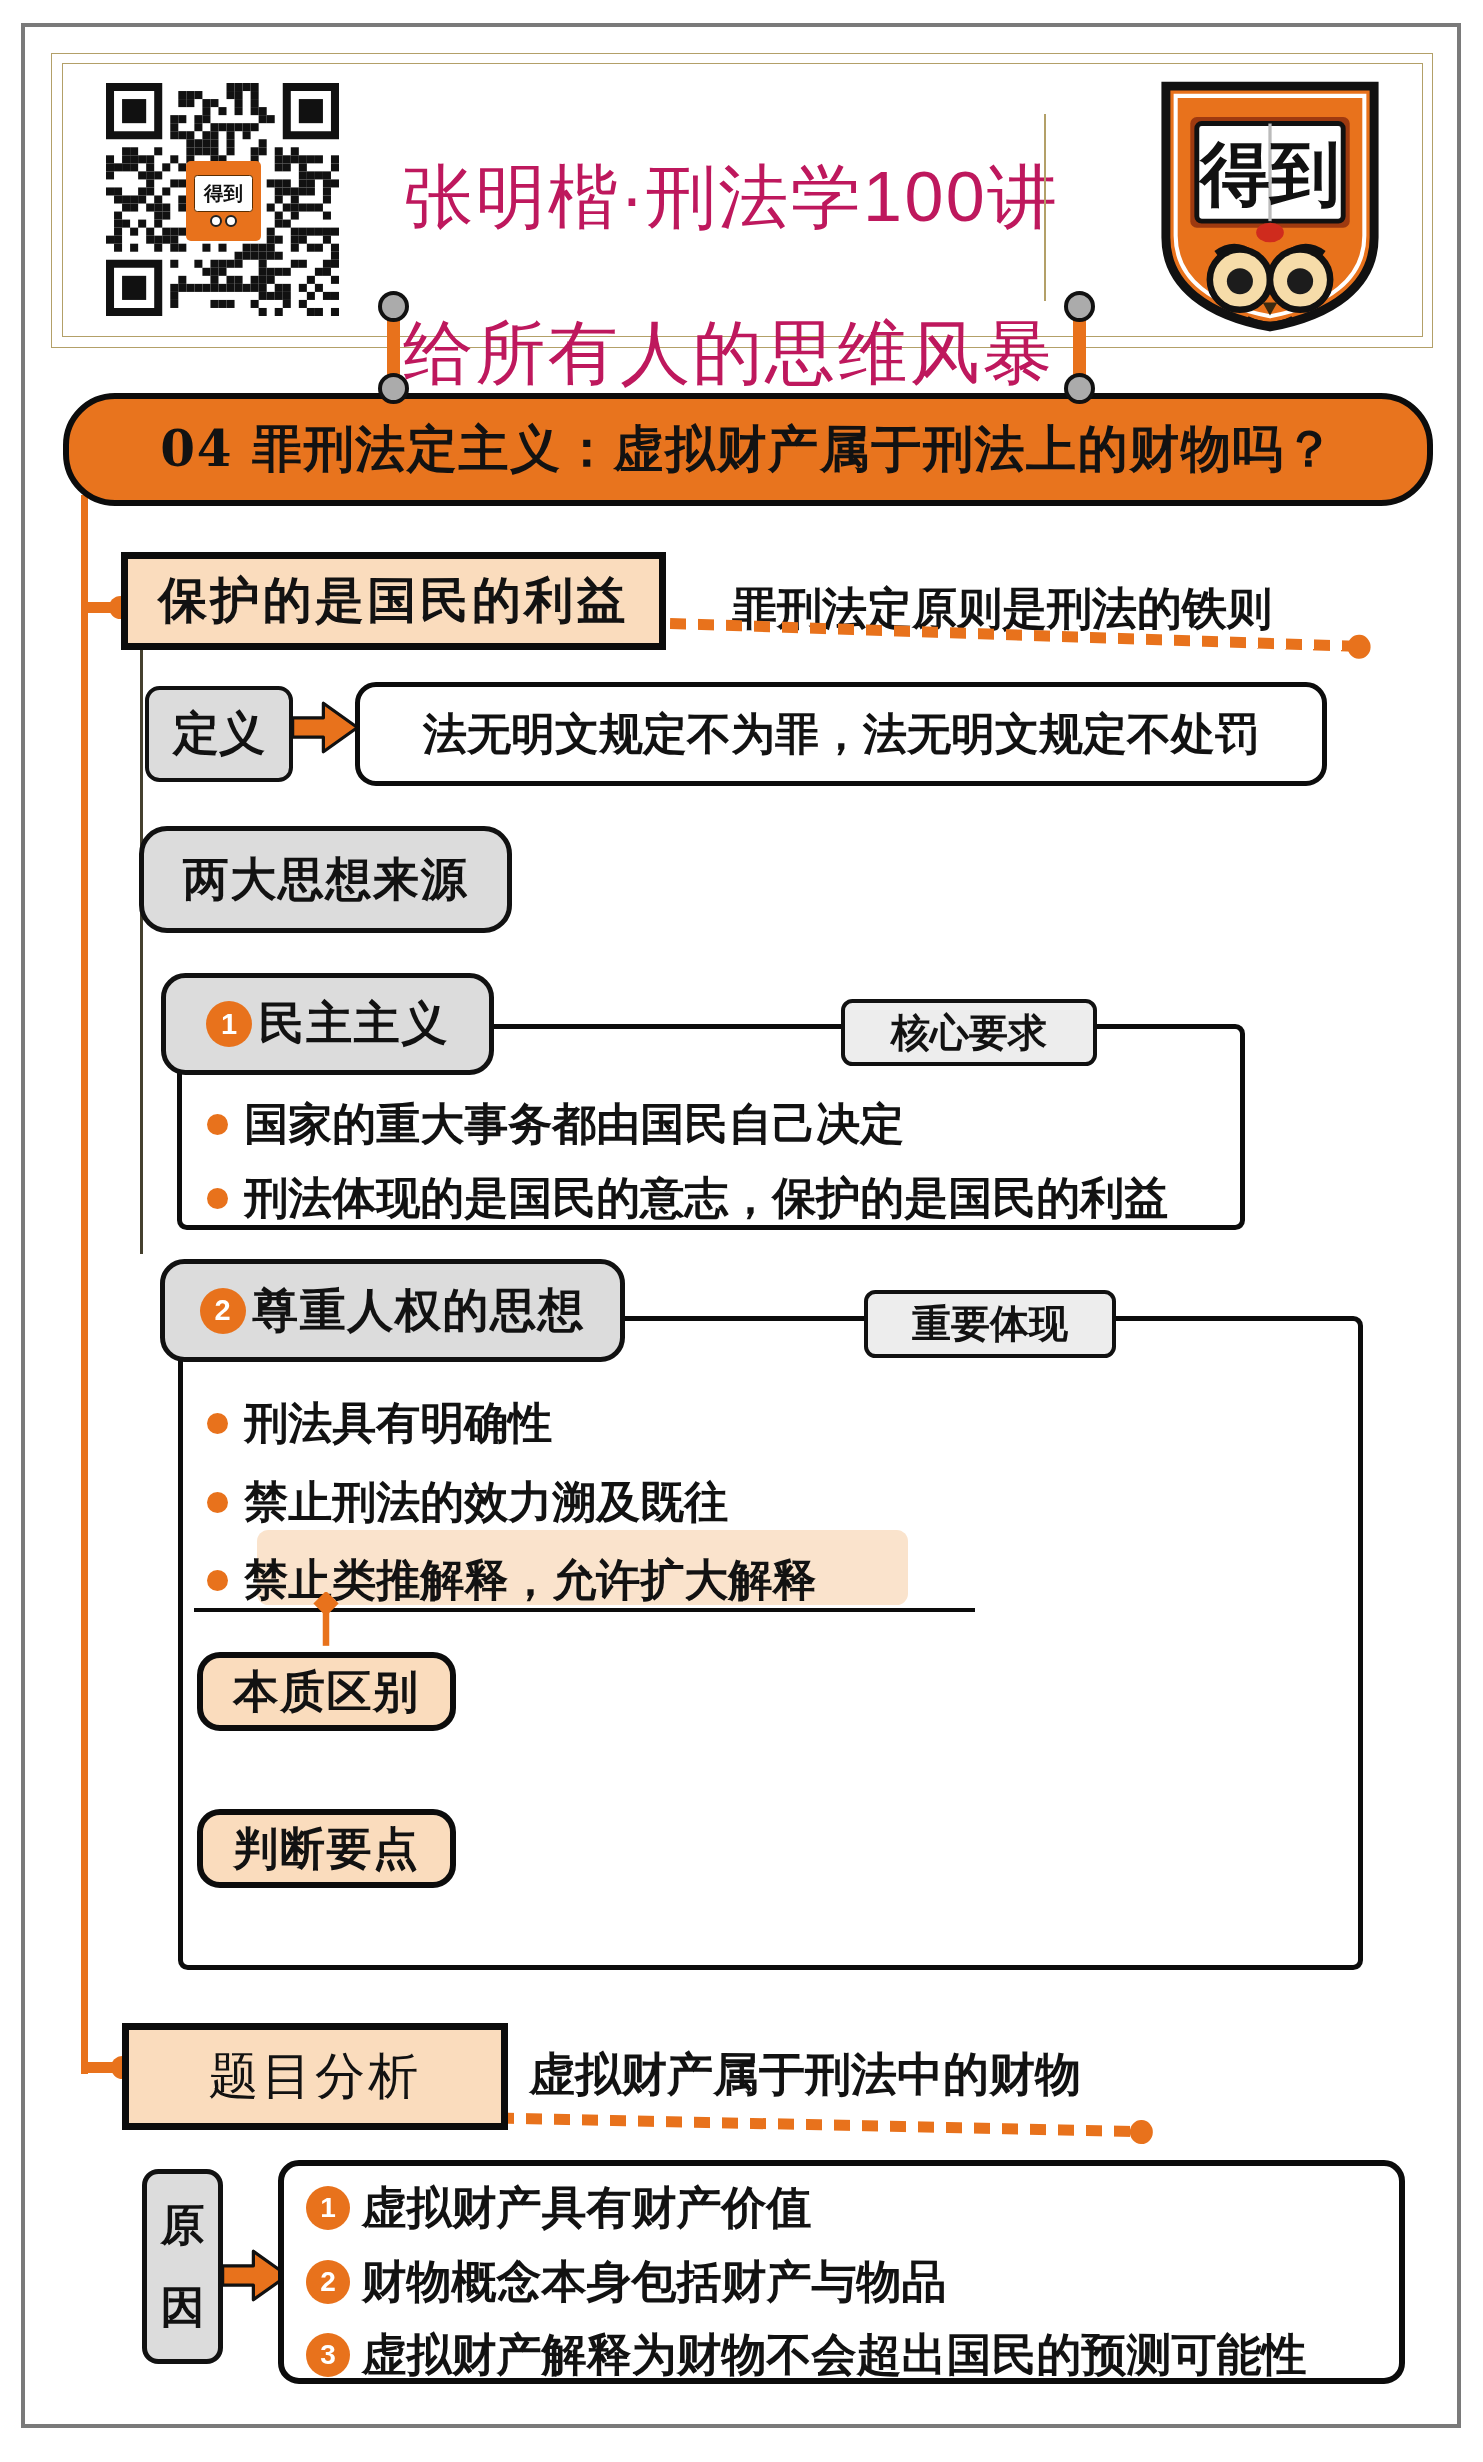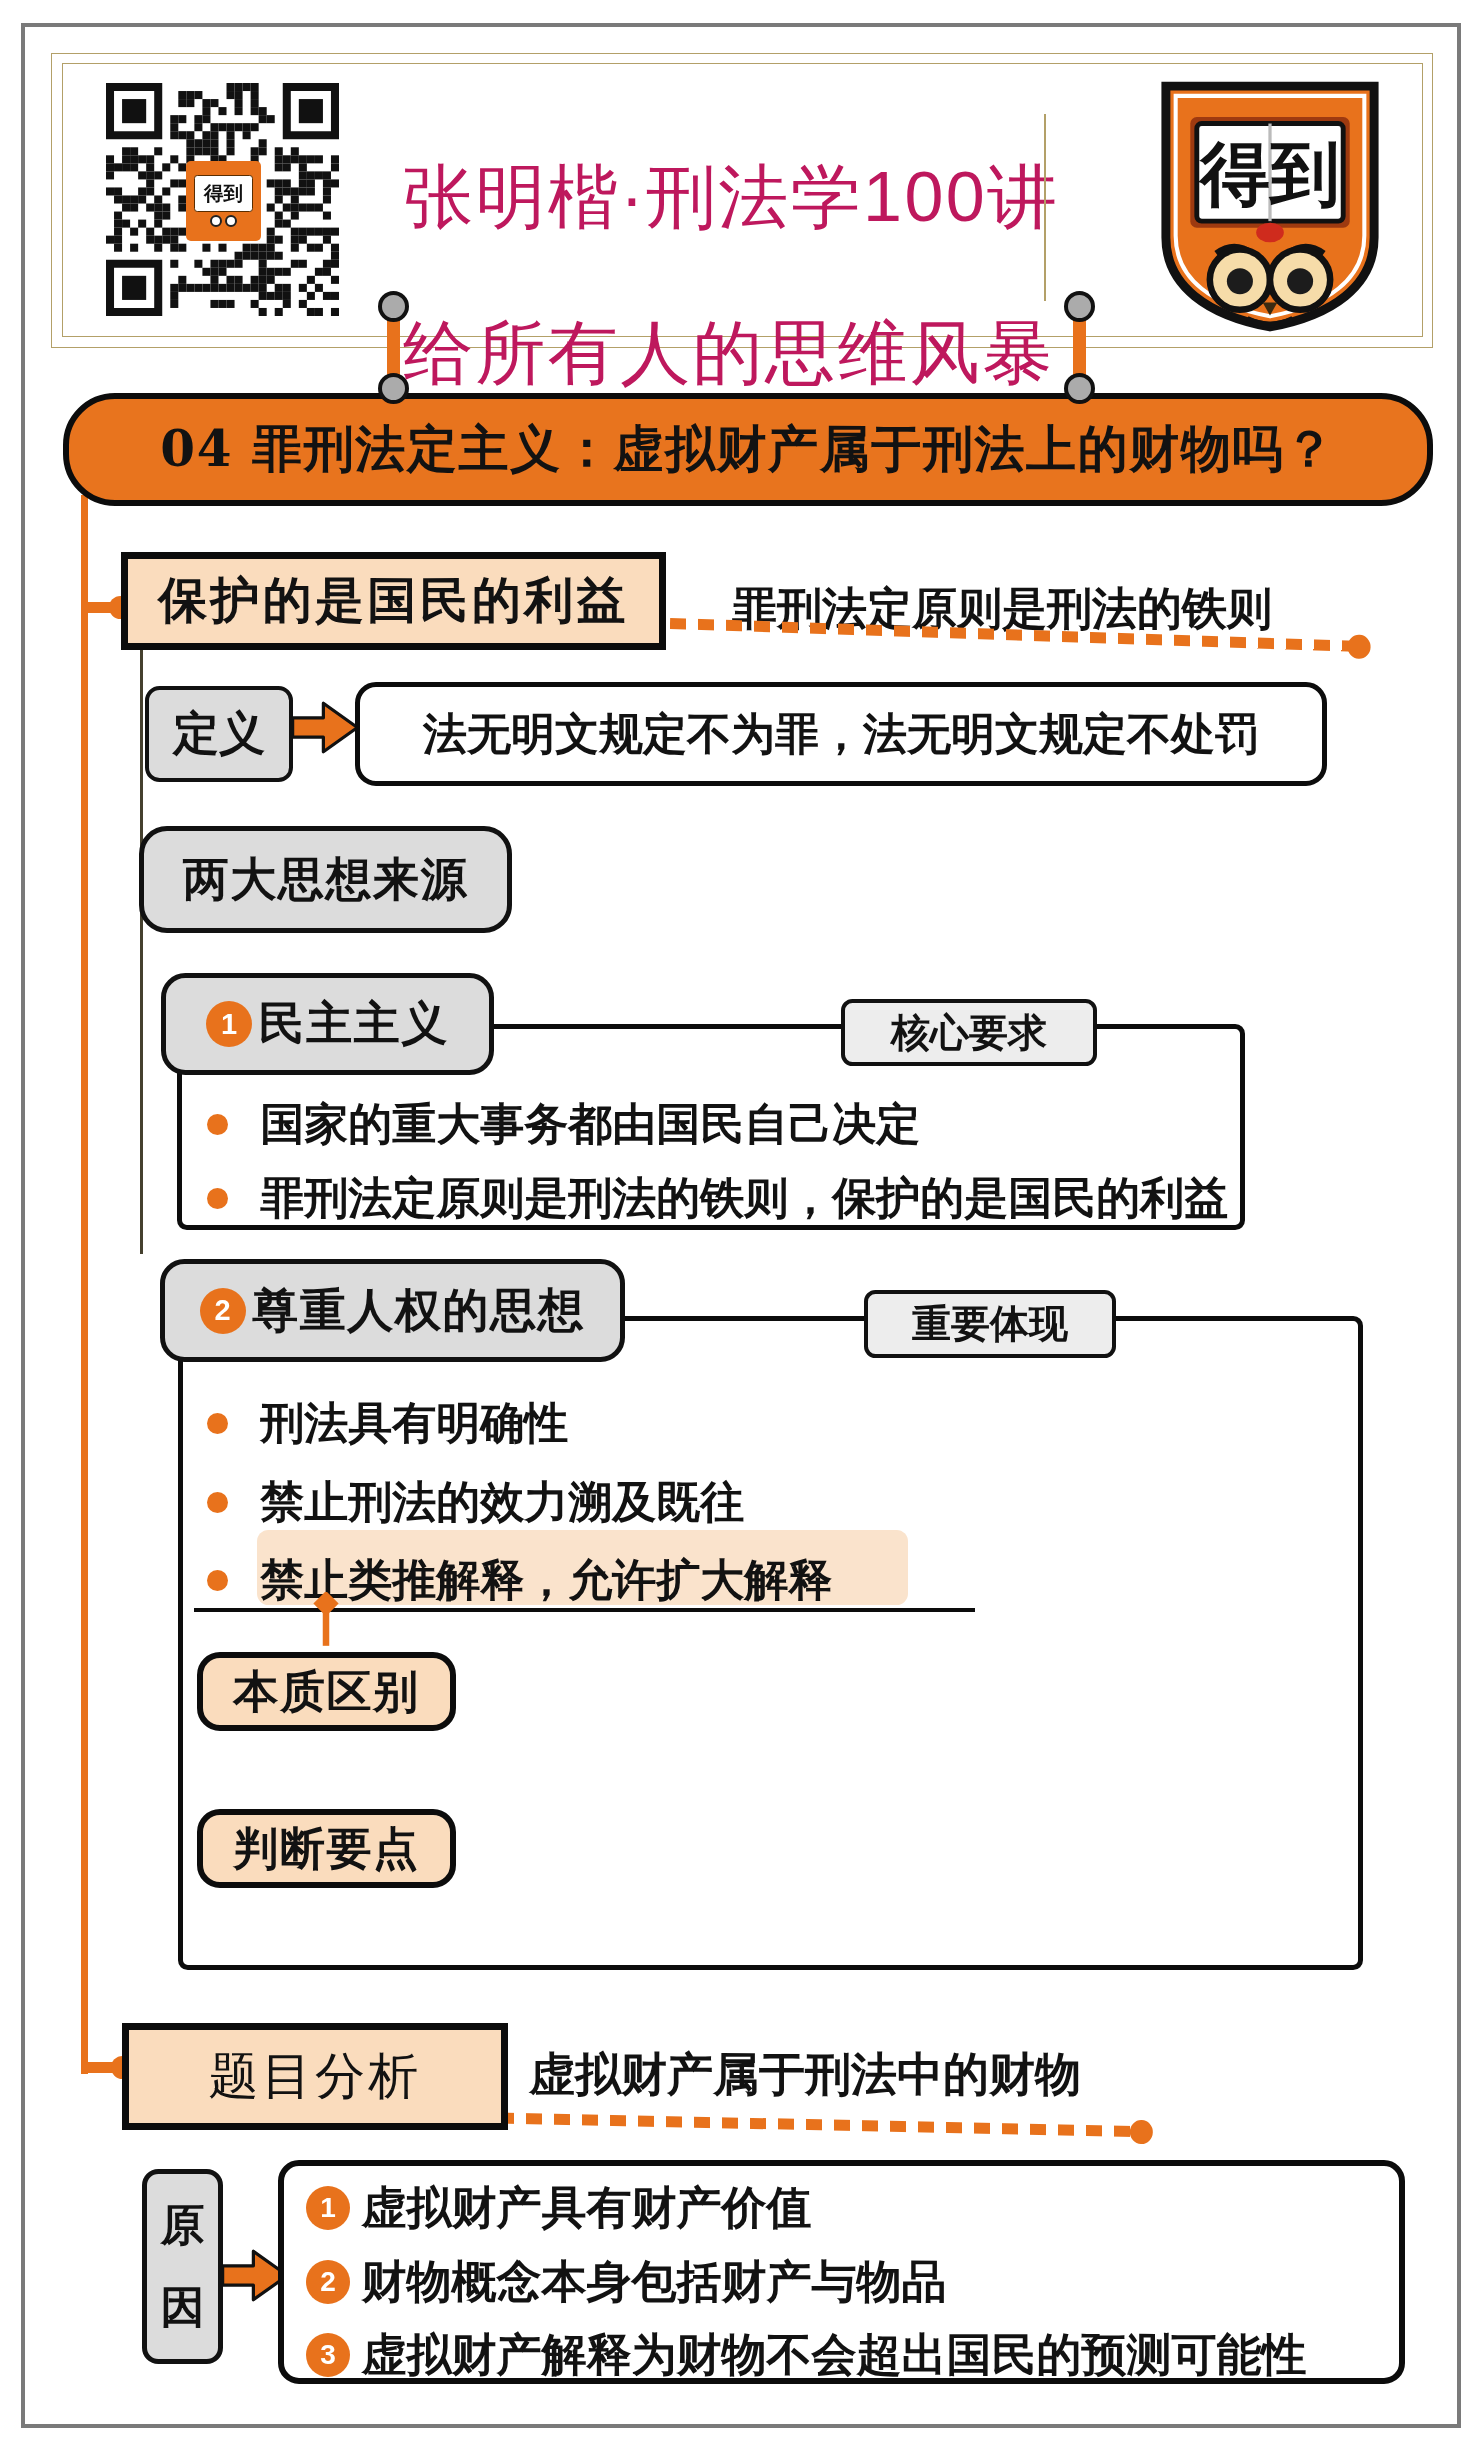--- a/index.html
+++ b/index.html
@@ -75,21 +75,21 @@
   .demo-box{left:161px;top:965px;width:333px;height:102px;border-width:5.7px;border-radius:24.4px;z-index:3;gap:6.5px;}
   .hr-box{left:160px;top:1251px;width:465px;height:103px;border-width:5.7px;border-radius:24.4px;z-index:3;gap:6.5px;}
   .tag1{left:841px;top:991px;width:256px;height:67px;}
   .tag2{left:864px;top:1282px;width:252px;height:68px;}
   .box-title{font-size:46px;font-weight:bold;letter-spacing:1.6px;}
   .cnum{width:46px;height:46px;border-radius:50%;background:var(--orange);color:#fff;
         font-size:29px;font-weight:bold;display:flex;align-items:center;justify-content:center;flex:none;}
 
   .bullet-row{display:flex;align-items:center;gap:16.3px;z-index:2;}
   .bullet-row .dot{width:21px;height:21px;border-radius:50%;background:var(--orange);flex:none;}
-  .bullet-row .btxt{font-size:44px;font-weight:600;white-space:nowrap;margin-left:16px;}
+  .bullet-row .btxt{font-size:44px;font-weight:600;white-space:nowrap;}
   .b1-row1{left:207px;top:1095px;}
   .b1-row2{left:207px;top:1169px;}
   .b2-row1{left:207px;top:1394px;}
   .b2-row2{left:207px;top:1473px;}
   .b2-row3{left:207px;top:1551px;}
   .highlight{left:257px;top:1530px;width:651px;height:75px;background:var(--hl);border-radius:11.4px;z-index:1;}
   .underline{left:194px;top:1608px;width:781px;height:4.1px;background:#0c0c0c;z-index:2;}
 
   .ess-box{left:197px;top:1644px;width:259px;height:79px;border-radius:23px;z-index:3;
            font-size:45px;font-weight:bold;letter-spacing:1.6px;}
@@ -460,21 +460,21 @@
   <span class="cnum">1</span>
   <span class="box-title cal">民主主义</span>
 </div>
 <div class="abs tag tag1 flexc cal">核心要求</div>
 <div class="abs bullet-row b1-row1">
   <span class="dot"></span>
   <span class="btxt cal">国家的重大事务都由国民自己决定</span>
 </div>
 <div class="abs bullet-row b1-row2">
   <span class="dot"></span>
-  <span class="btxt cal">罪刑法定原则是刑法的铁则，保护的是国民的利益</span>
+  <span class="btxt cal">刑法体现的是国民的意志，保护的是国民的利益</span>
 </div>
 
 <div class="abs container2 wbox"></div>
 <div class="abs hr-box gbox flexc">
   <span class="cnum">2</span>
   <span class="box-title cal">尊重人权的思想</span>
 </div>
 <div class="abs tag tag2 flexc cal">重要体现</div>
 
 <div class="abs bullet-row b2-row1">

